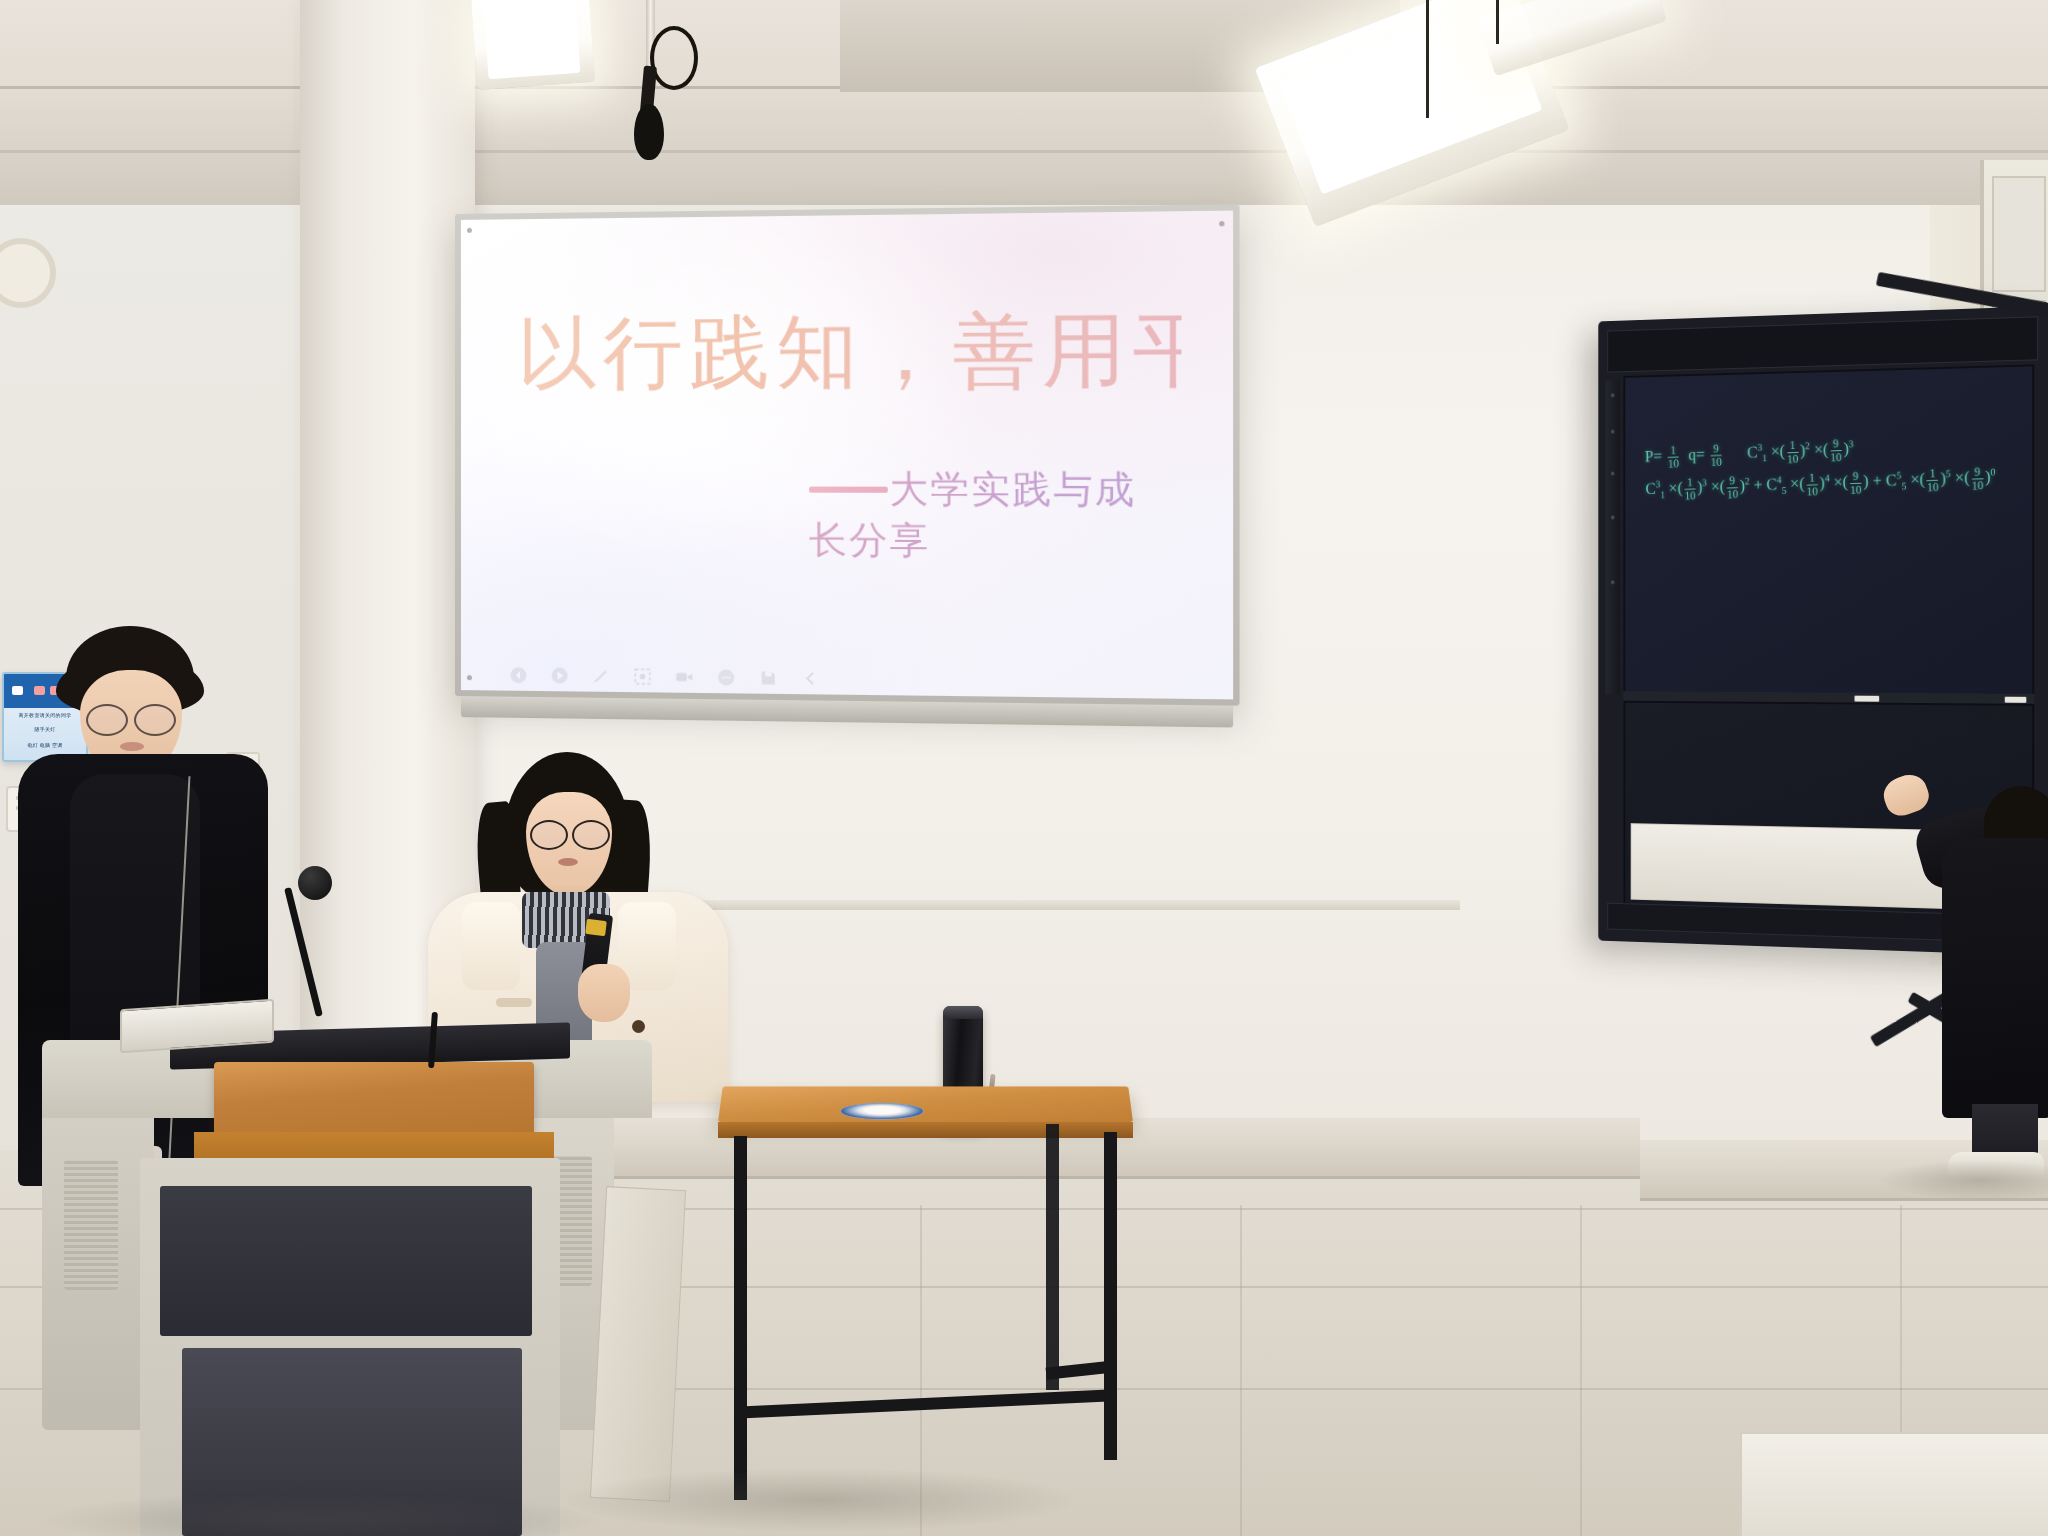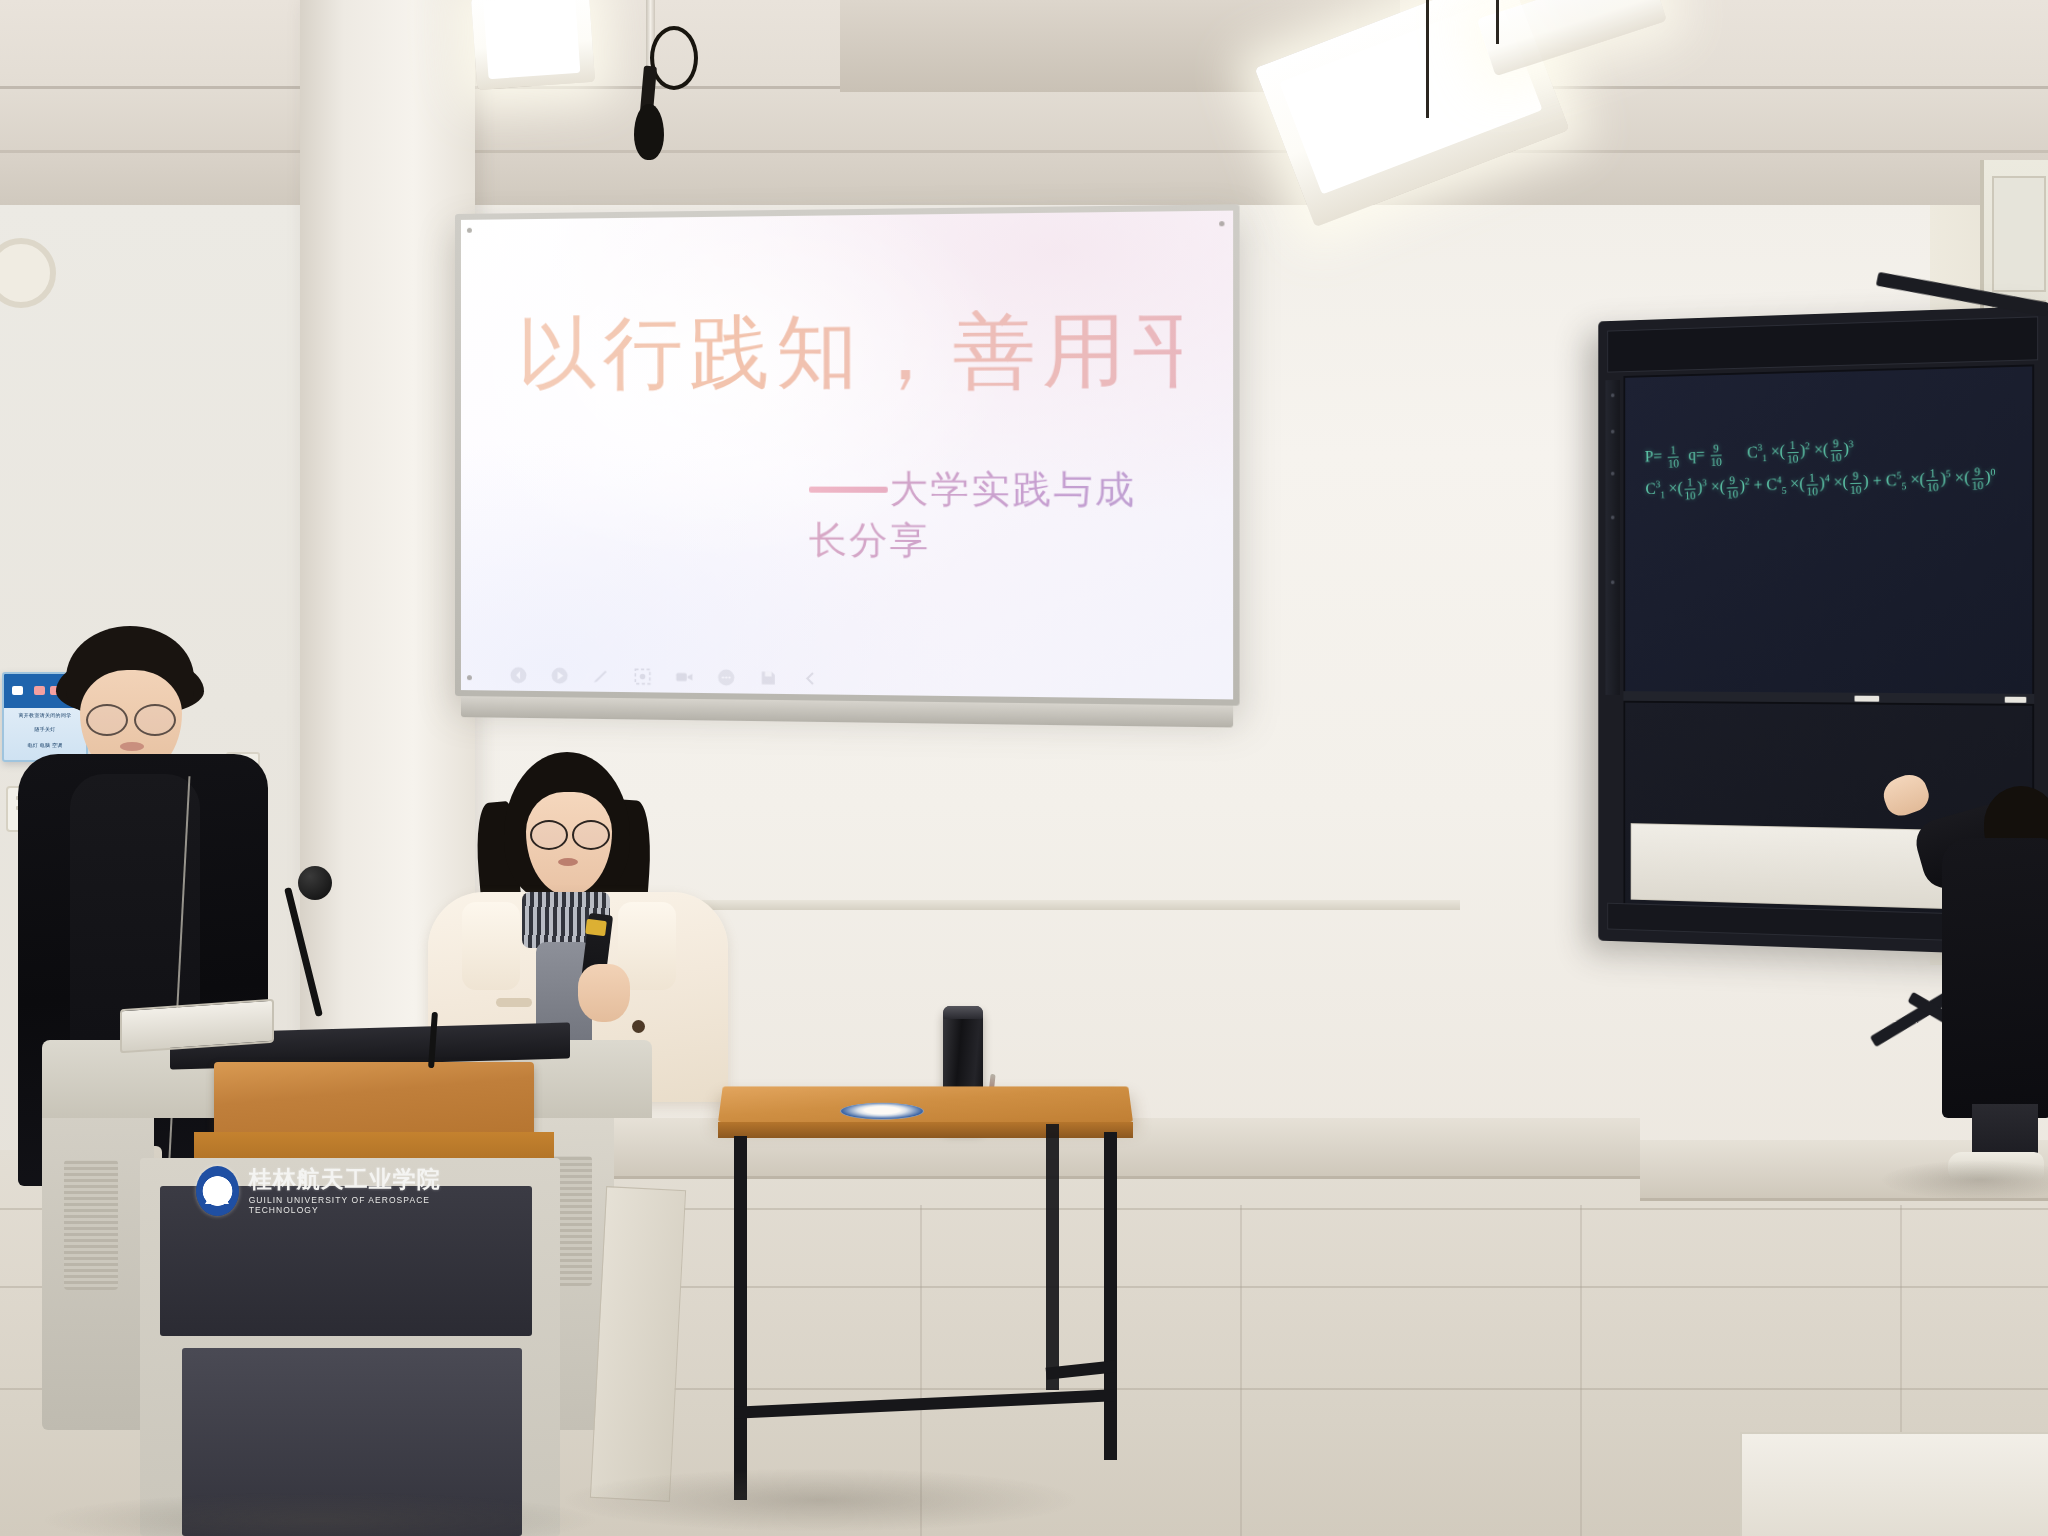--- a/index.html
+++ b/index.html
@@ -503,27 +503,20 @@
     <div class="pod-top"></div>
     <div class="pod-screen"></div>
     <div class="pod-screen2"></div>
     <div class="pod-wood"></div>
     <div class="pod-wood2"></div>
     <div class="pod-body"></div>
     <div class="pod-panel"></div>
     <div class="pod-panel2"></div>
   </div>
 
-  <div class="logo-wrap">
-    <div class="logo-seal"></div>
-    <div>
-      <div class="logo-cn">桂林航天工业学院</div>
-      <div class="logo-en">GUILIN UNIVERSITY OF AEROSPACE TECHNOLOGY</div>
-    </div>
-  </div>
 
   <div class="pod-mic" style="left:300px;top:886px;width:7px;height:132px;transform:rotate(-14deg);"></div>
   <div class="pod-mic-head" style="left:298px;top:866px;"></div>
   <div class="pod-mic" style="left:430px;top:1012px;width:6px;height:56px;transform:rotate(4deg);"></div>
 
   <div class="thermos">
     <div class="thermos-cap"></div>
   </div>
   <div class="thermos-pen"></div>
   <div class="table-top"></div>

